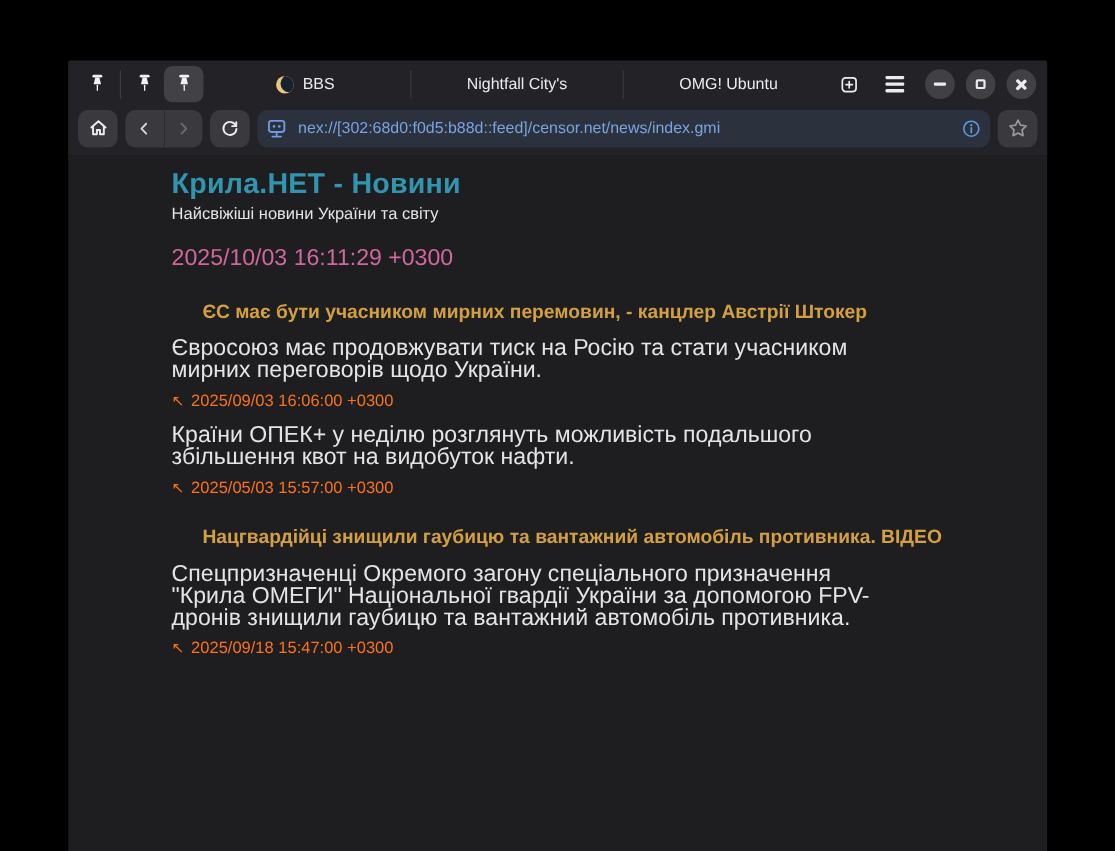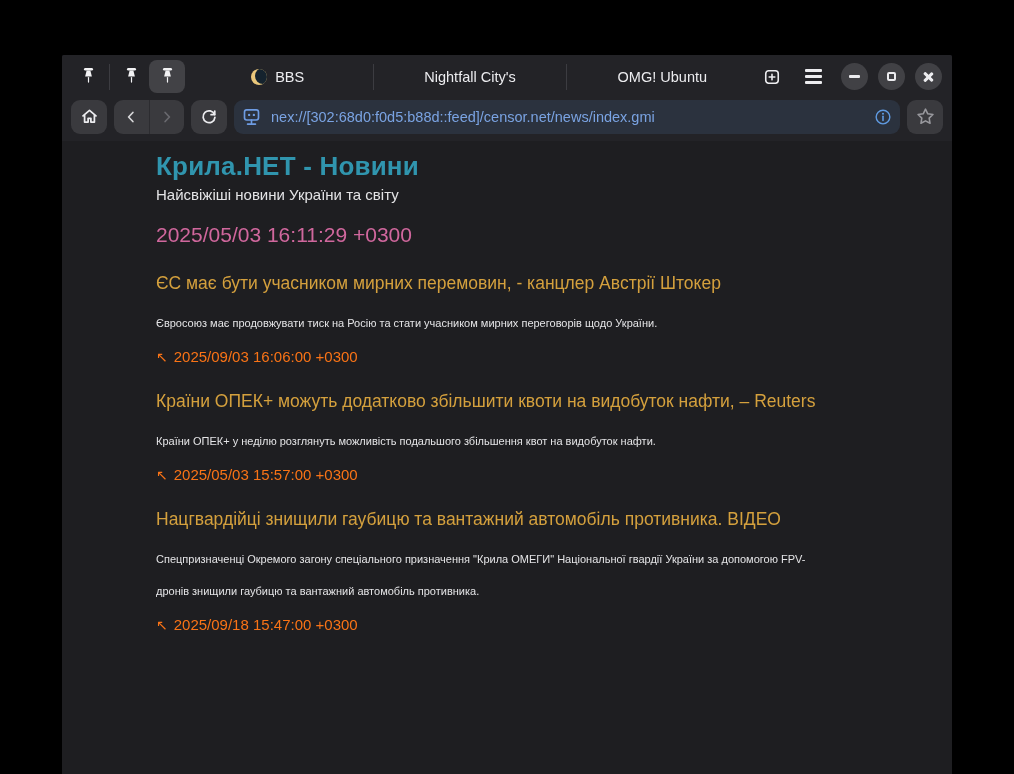--- a/index.html
+++ b/index.html
@@ -49,22 +49,22 @@
               display:flex; align-items:center; gap:9px; padding:0 7px; min-width:0; cursor:text; }
   .urltext { color:#7aa3e2; font-size:14.5px; white-space:nowrap; overflow:hidden;
              flex:1 1 auto; }
   .star { width:36px; }
 
   
   .content { padding:10px 40px 0 94px; }
   .page-title { color:#3095ae; font-size:26px; font-weight:600; letter-spacing:.2px; }
   .subtitle { color:#e4e4e6; font-size:15px; margin-top:4px; }
   .ts-heading { color:#d0679d; font-size:21px; font-weight:500; margin-top:20px; margin-bottom:12px; }
-  .article h2 { color:#d4a03d; font-size:17.5px; font-weight:400; margin-top:26px; }
-  .article p { color:#e4e4e6; font-size:11px; line-height:32px; margin-top:13px; max-width:672px; }
+  .article h2 { color:#d4a03d; font-size:17.5px; font-weight:700; margin-top:26px;margin-left:28px; }
+  .article p { color:#e4e4e6; font-size:21px; line-height:20px; margin-top:13px; max-width:672px; }
   .article a { display:block; color:#f97316; font-size:15px; margin-top:9px;
                text-decoration:none; cursor:pointer; }
   .article a .arrow { margin-right:6px; font-size:14px; }
 
   svg { display:block; }
 </style>
 </head>
 <body>
 
 <div class="window">
@@ -183,30 +183,29 @@
         <svg width="21" height="21" viewBox="0 0 24 24">
           <path d="M12 3.6l2.6 5.3 5.9.85-4.3 4.15 1 5.85L12 17l-5.2 2.75 1-5.85L3.5 9.75l5.9-.85z" fill="none" stroke="#98989d" stroke-width="1.8" stroke-linejoin="round"></path>
         </svg>
       </div>
     </div>
   </div>
 
   <div class="content">
     <h1 class="page-title">Крила.НЕТ - Новини</h1>
     <div class="subtitle">Найсвіжіші новини України та світу</div>
-    <h2 class="ts-heading">2025/05/03 16:11:29 +0300</h2>
+    <h2 class="ts-heading">2025/10/03 16:11:29 +0300</h2>
 
     <div class="article">
       <h2>ЄС має бути учасником мирних перемовин, - канцлер Австрії Штокер</h2>
       <p>Євросоюз має продовжувати тиск на Росію та стати учасником мирних переговорів щодо України.</p>
       <a><span class="arrow">↖</span><span>2025/09/03 16:06:00 +0300</span></a>
     </div>
 
     <div class="article">
-      <h2>Країни ОПЕК+ можуть додатково збільшити квоти на видобуток нафти, – Reuters</h2>
       <p>Країни ОПЕК+ у неділю розглянуть можливість подальшого збільшення квот на видобуток нафти.</p>
       <a><span class="arrow">↖</span><span>2025/05/03 15:57:00 +0300</span></a>
     </div>
 
     <div class="article">
       <h2>Нацгвардійці знищили гаубицю та вантажний автомобіль противника. ВІДЕО</h2>
       <p>Спецпризначенці Окремого загону спеціального призначення "Крила ОМЕГИ" Національної гвардії України за допомогою FPV-дронів знищили гаубицю та вантажний автомобіль противника.</p>
       <a><span class="arrow">↖</span><span>2025/09/18 15:47:00 +0300</span></a>
     </div>
   </div>

